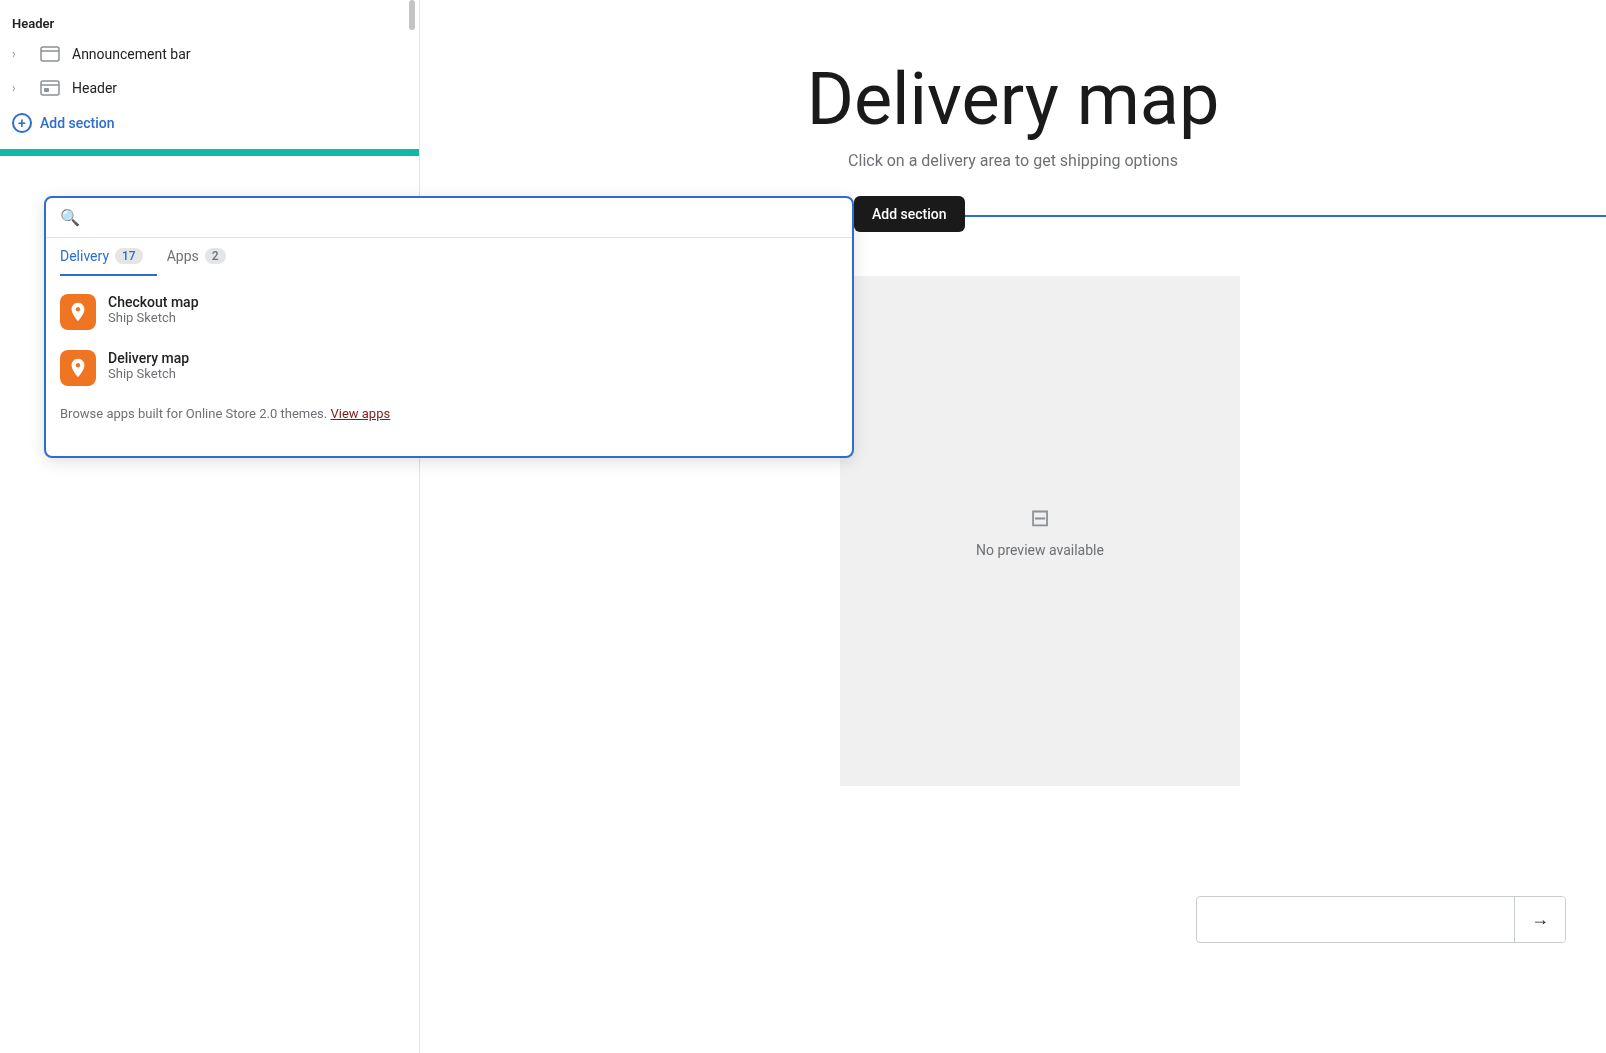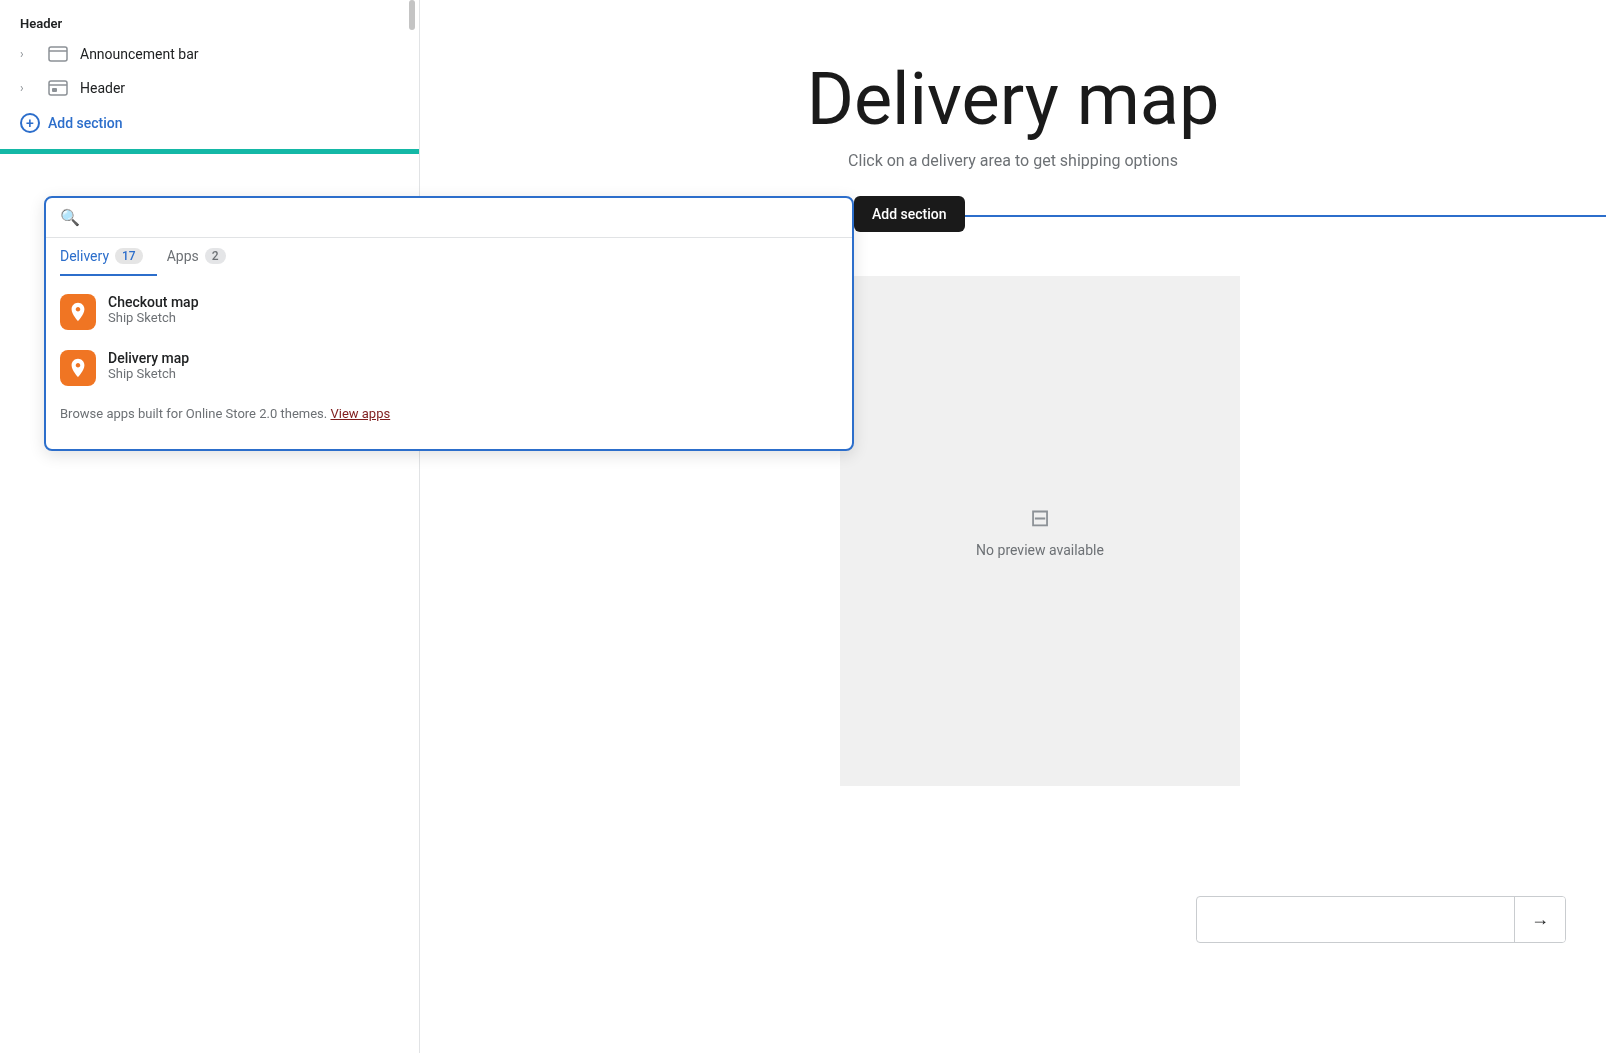--- a/index.html
+++ b/index.html
@@ -18,22 +18,22 @@
       left: 0;
       top: 0;
       width: 420px;
       height: 1053px;
       background: #fff;
       border-right: 1px solid #e1e3e5;
       overflow: hidden;
     }
 
     .sidebar-header-section {
-      padding: 16px 20px 8px 16px;
-      border-bottom: 5px solid #14b8a6;
+      padding: 16px 20px 8px 8px;
+      border-bottom: 7px solid #14b8a6;
     }
 
     .sidebar-group-label {
       font-size: 13px;
       font-weight: 600;
       color: #202223;
       margin-bottom: 6px;
       padding-left: 4px;
     }
 
@@ -168,21 +168,21 @@
       font-weight: 500;
     }
 
     .tab.active .tab-badge {
       background: #e5e5e5;
       color: #2c6ecb;
     }
 
     
     .search-panel-content {
-      padding: 8px 0 25px 0;
+      padding: 8px 0 32px 0;
     }
 
     .app-item {
       display: flex;
       align-items: flex-start;
       gap: 12px;
       padding: 10px 14px;
       cursor: pointer;
     }
 

